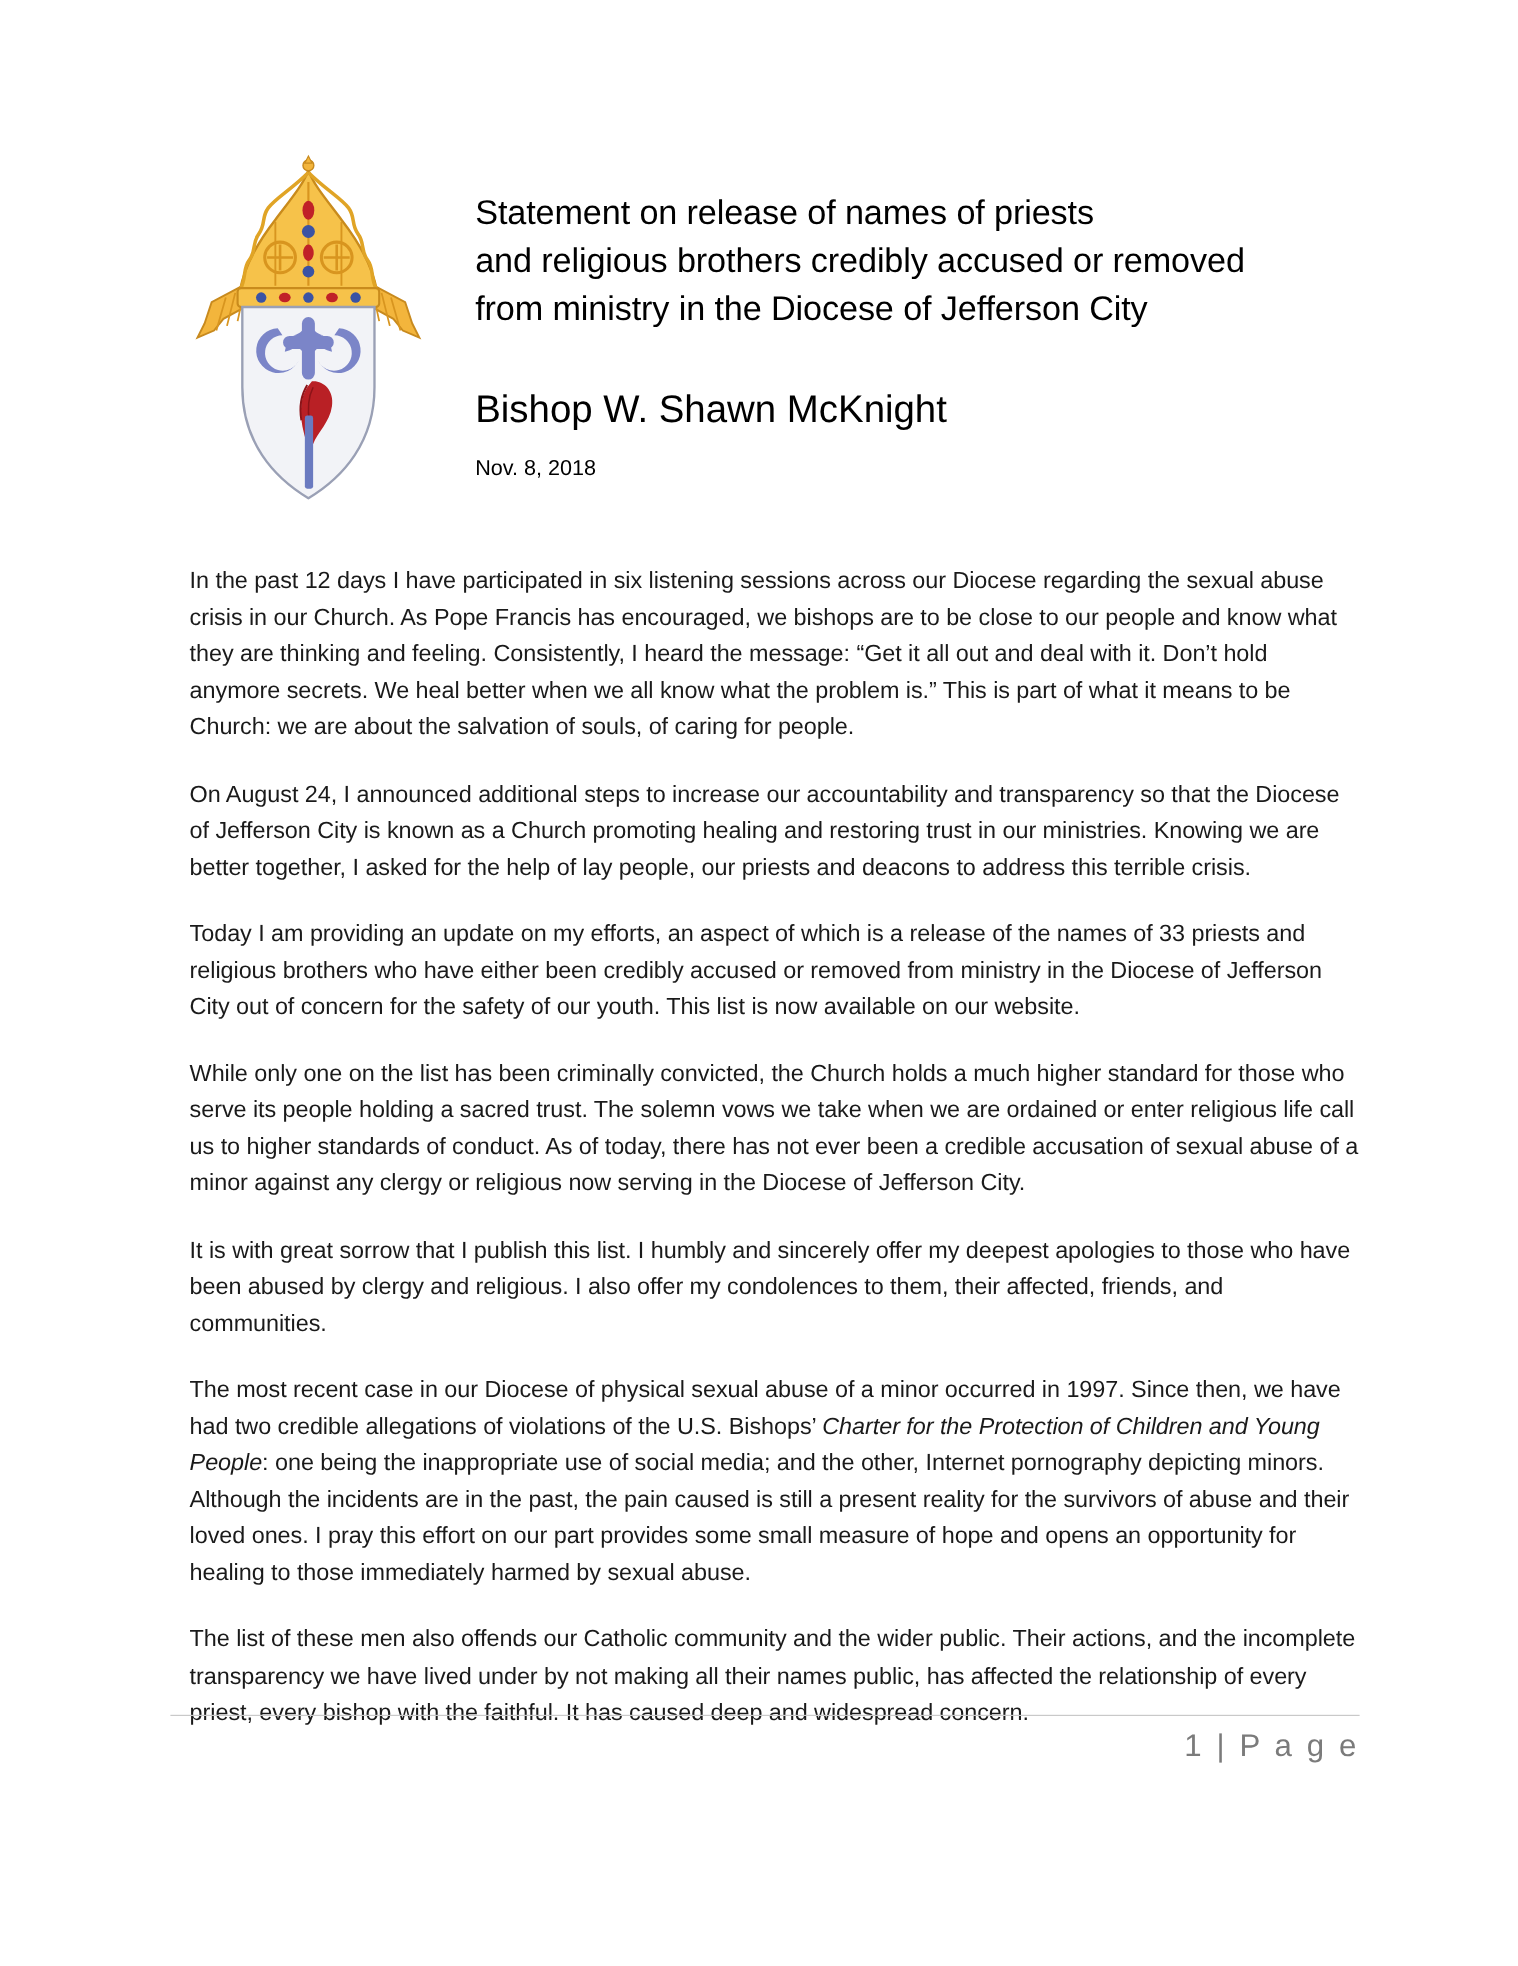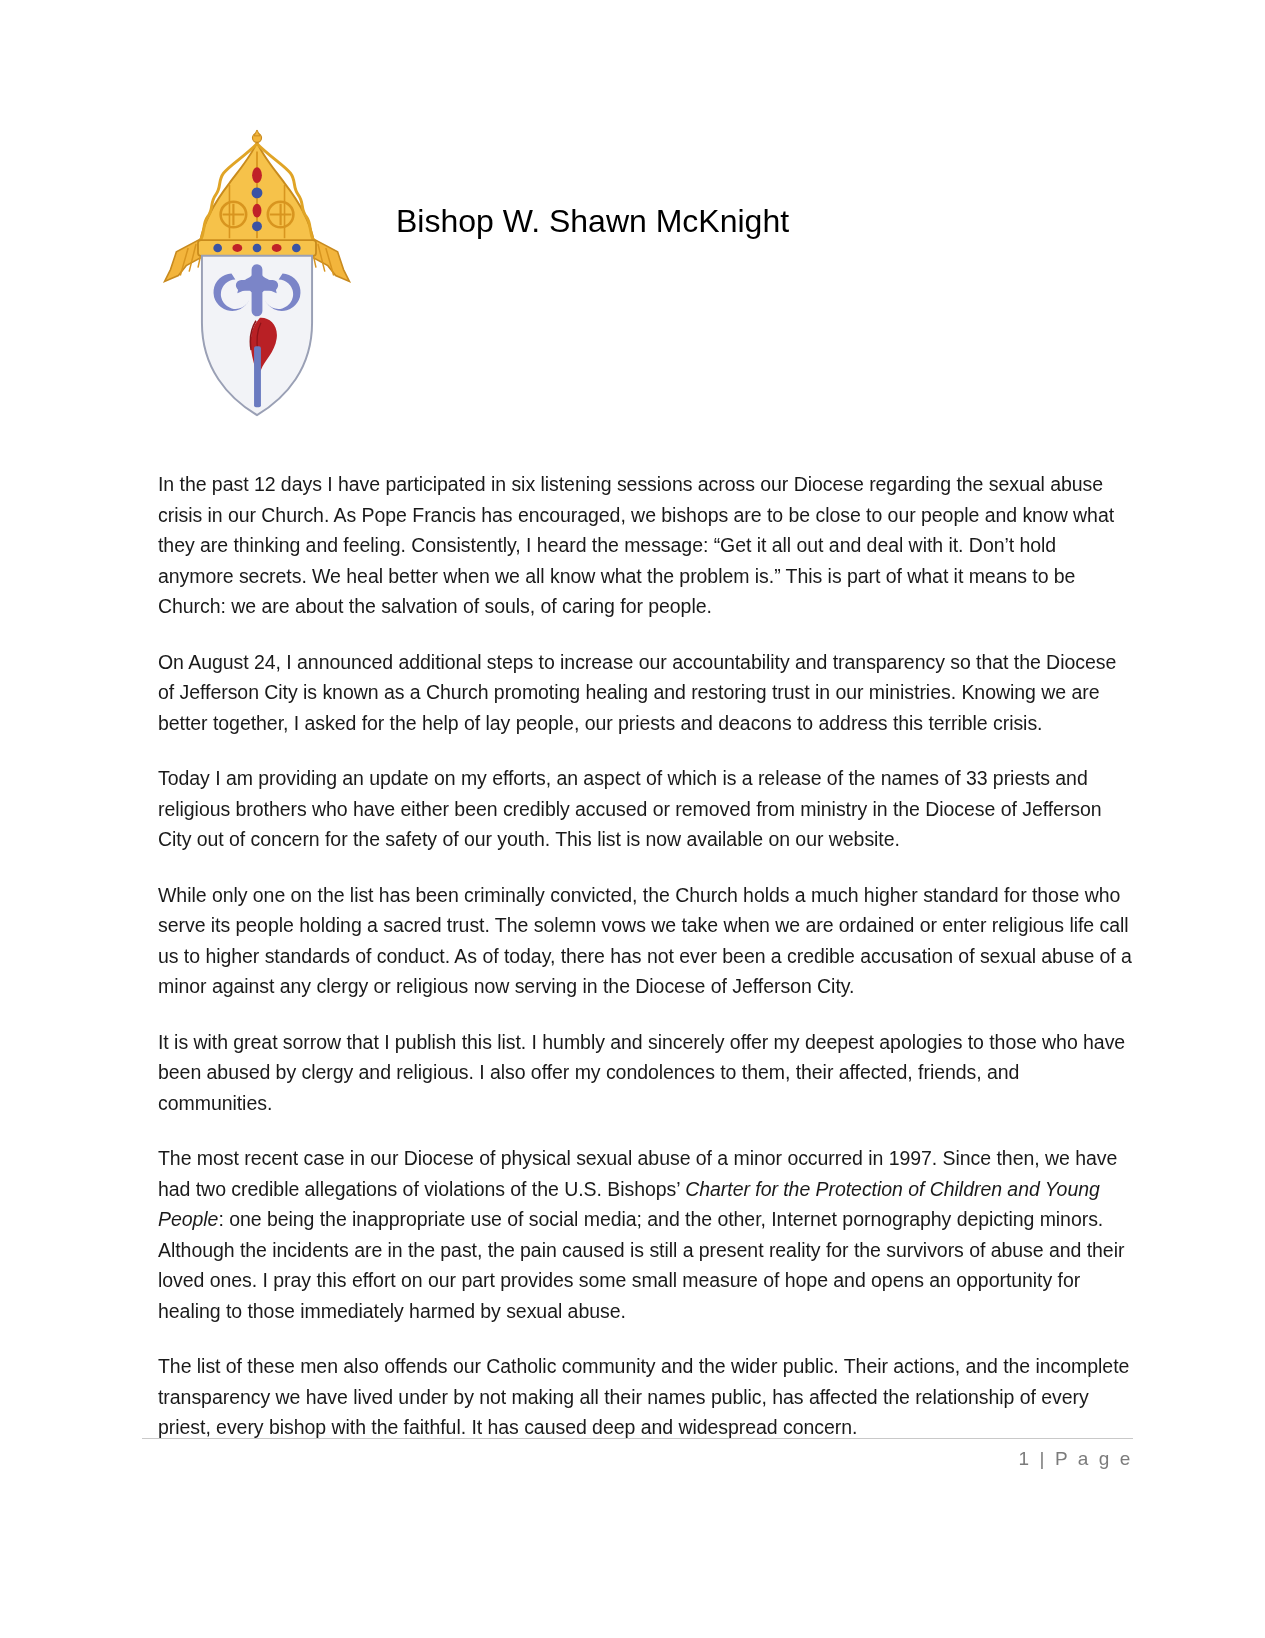--- a/index.html
+++ b/index.html
@@ -87,21 +87,21 @@
   .footer {
     position: absolute;
     left: 142px;
     right: 132px;
     bottom: 168px;
     border-top: 1px solid #c9c9c9;
     padding-top: 9px;
     text-align: right;
   }
   .footer-pagenum {
-    font-size: 19px;
+    font-size: 26px;
     color: #7b7b7b;
     letter-spacing: 2.6px;
     font-weight: 400;
   }
 </style>
 </head>
 <body>
 
 <div class="page">
 
@@ -161,21 +161,27 @@
 
         <path d="M103 193 C112 192 122 200 120 214 C118 228 108 236 104 246 C100 252 98 244 96 236 C93 224 92 208 99 198 Z" fill="#b92025"></path>
         <path d="M99 196 C94 204 92 214 94 226" stroke="#8c1318" stroke-width="1.6" fill="none"></path>
         <path d="M104 198 C100 206 99 216 101 228" stroke="#8c1318" stroke-width="1.3" fill="none"></path>
 
         <rect x="97" y="222" width="7" height="62" rx="2" fill="#6a7ac0"></rect>
       </svg>
     </div>
 
     <div class="header-text">
+      <h1 class="doc-title">
+        <span class="tline">Statement on release of names of priests</span>
+        <span class="tline">and religious brothers credibly accused or removed</span>
+        <span class="tline">from ministry in the Diocese of Jefferson City</span>
+      </h1>
       <div class="author">Bishop W. Shawn McKnight</div>
+      <div class="date">Nov. 8, 2018</div>
     </div>
   </div>
 
   <div class="body-copy">
     <p>In the past 12 days I have participated in six listening sessions across our Diocese regarding the sexual abuse crisis in our Church.  As Pope Francis has encouraged, we bishops are to be close to our people and know what they are thinking and feeling.  Consistently, I heard the message: “Get it all out and deal with it.  Don’t hold anymore secrets.  We heal better when we all know what the problem is.” This is part of what it means to be Church: we are about the salvation of souls, of caring for people.</p>
     <p>On August 24, I announced additional steps to increase our accountability and transparency so that the Diocese of Jefferson City is known as a Church promoting healing and restoring trust in our ministries. Knowing we are better together, I asked for the help of lay people, our priests and deacons to address this terrible crisis.</p>
     <p>Today I am providing an update on my efforts, an aspect of which is a release of the names of 33 priests and religious brothers who have either been credibly accused or removed from ministry in the Diocese of Jefferson City out of concern for the safety of our youth. This list is now available on our website.</p>
     <p>While only one on the list has been criminally convicted, the Church holds a much higher standard for those who serve its people holding a sacred trust. The solemn vows we take when we are ordained or enter religious life call us to higher standards of conduct.  As of today, there has not ever been a credible accusation of sexual abuse of a minor against any clergy or religious now serving in the Diocese of Jefferson City.</p>
     <p>It is with great sorrow that I publish this list. I humbly and sincerely offer my deepest apologies to those who have been abused by clergy and religious. I also offer my condolences to them, their affected, friends, and communities.</p>
     <p>The most recent case in our Diocese of physical sexual abuse of a minor occurred in 1997. Since then, we have had two credible allegations of violations of the U.S. Bishops’ <em>Charter for the Protection of Children and Young People</em>: one being the inappropriate use of social media; and the other, Internet pornography depicting minors. Although the incidents are in the past, the pain caused is still a present reality for the survivors of abuse and their loved ones. I pray this effort on our part provides some small measure of hope and opens an opportunity for healing to those immediately harmed by sexual abuse.</p>

